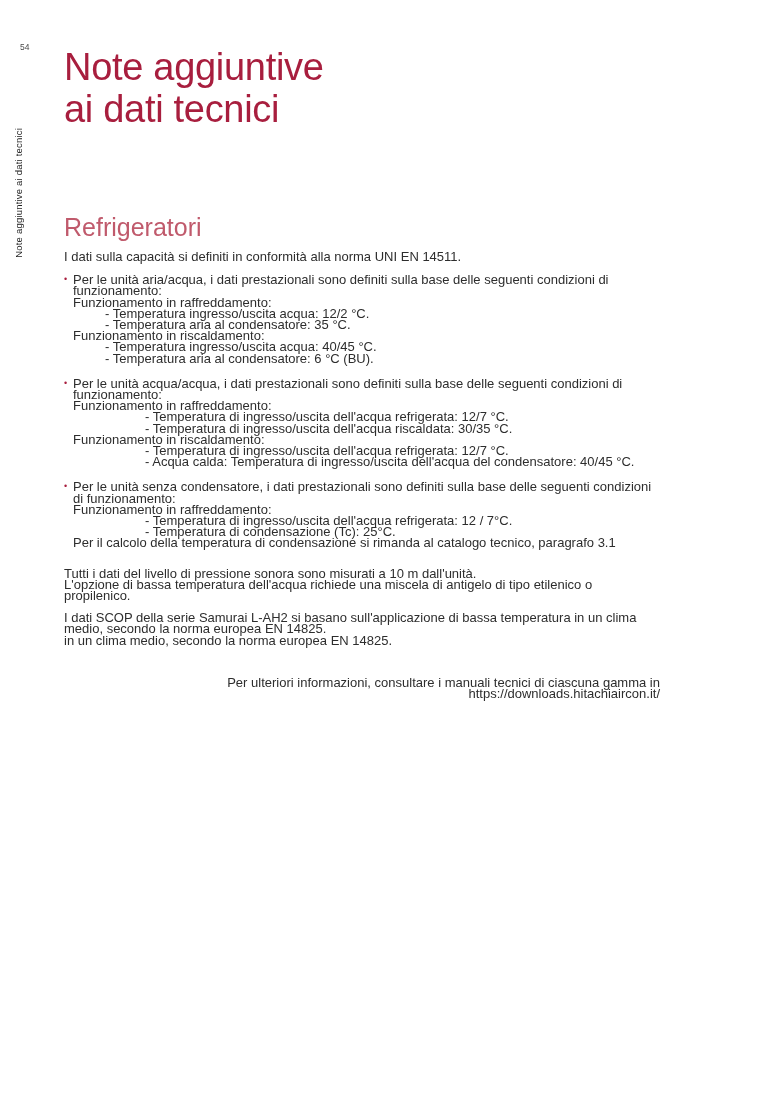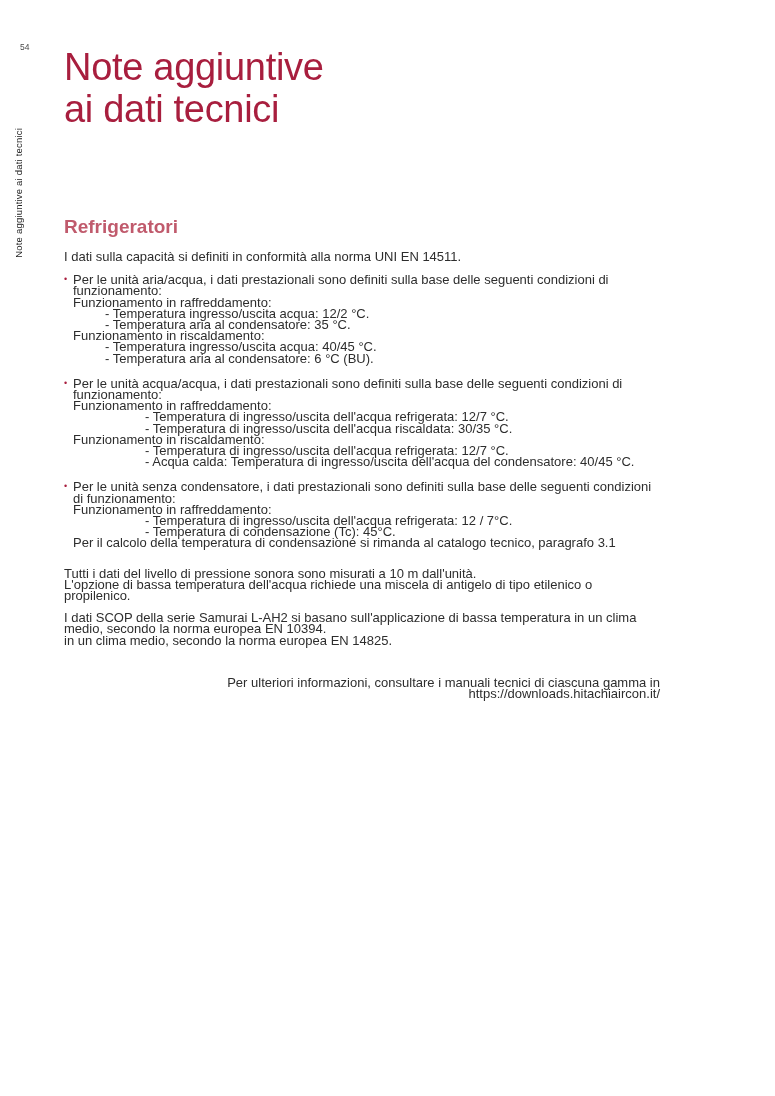--- a/index.html
+++ b/index.html
@@ -30,21 +30,21 @@
   }
   .content{
     position:absolute;left:64px;top:46px;width:596px;
   }
   .title{
     font-size:38px;line-height:42px;font-weight:300;
     color:var(--title_red);letter-spacing:-.3px;
   }
   .section-heading{
     margin-top:86px;
-    font-size:19px;line-height:22px;font-weight:700;
+    font-size:25px;line-height:22px;font-weight:400;
     color:var(--heading_rose);
   }
   .body-line{font-size:13px;line-height:11.2px;}
   .intro{margin-top:13px;margin-bottom:12px;}
   .bullet-item{
     display:flex;align-items:flex-start;
     margin-bottom:14px;
   }
   .bullet-marker{
     color:var(--bullet_red);
@@ -100,30 +100,30 @@
       <div class="body-line ind-c">- Acqua calda: Temperatura di ingresso/uscita dell'acqua del condensatore: 40/45 °C.</div>
     </div>
   </div>
 
   <div class="bullet-item">
     <span class="bullet-marker">•</span>
     <div class="bullet-body">
       <div class="body-line">Per le unità senza condensatore, i dati prestazionali sono definiti sulla base delle seguenti condizioni di funzionamento:</div>
       <div class="body-line ind-a">Funzionamento in raffreddamento:</div>
       <div class="body-line ind-c">- Temperatura di ingresso/uscita dell'acqua refrigerata: 12 / 7°C.</div>
-      <div class="body-line ind-c">- Temperatura di condensazione (Tc): 45°C.</div>
+      <div class="body-line ind-c">- Temperatura di condensazione (Tc): 25°C.</div>
       <div class="body-line ind-a">Per il calcolo della temperatura di condensazione si rimanda al catalogo tecnico, paragrafo 3.1</div>
     </div>
   </div>
 
   <div class="note-block block-sound">
     <div class="body-line">Tutti i dati del livello di pressione sonora sono misurati a 10 m dall'unità.</div>
     <div class="body-line">L'opzione di bassa temperatura dell'acqua richiede una miscela di antigelo di tipo etilenico o propilenico.</div>
   </div>
 
   <div class="note-block block-scop">
-    <div class="body-line">I dati SCOP della serie Samurai L-AH2 si basano sull'applicazione di bassa temperatura in un clima medio, secondo la norma europea EN 10394.</div>
+    <div class="body-line">I dati SCOP della serie Samurai L-AH2 si basano sull'applicazione di bassa temperatura in un clima medio, secondo la norma europea EN 14825.</div>
     <div class="body-line">in un clima medio, secondo la norma europea EN 14825.</div>
   </div>
 
   <p class="body-line footer-note">Per ulteriori informazioni, consultare i manuali tecnici di ciascuna gamma in https://downloads.hitachiaircon.it/</p>
 
 </div>
 
 </body></html>

